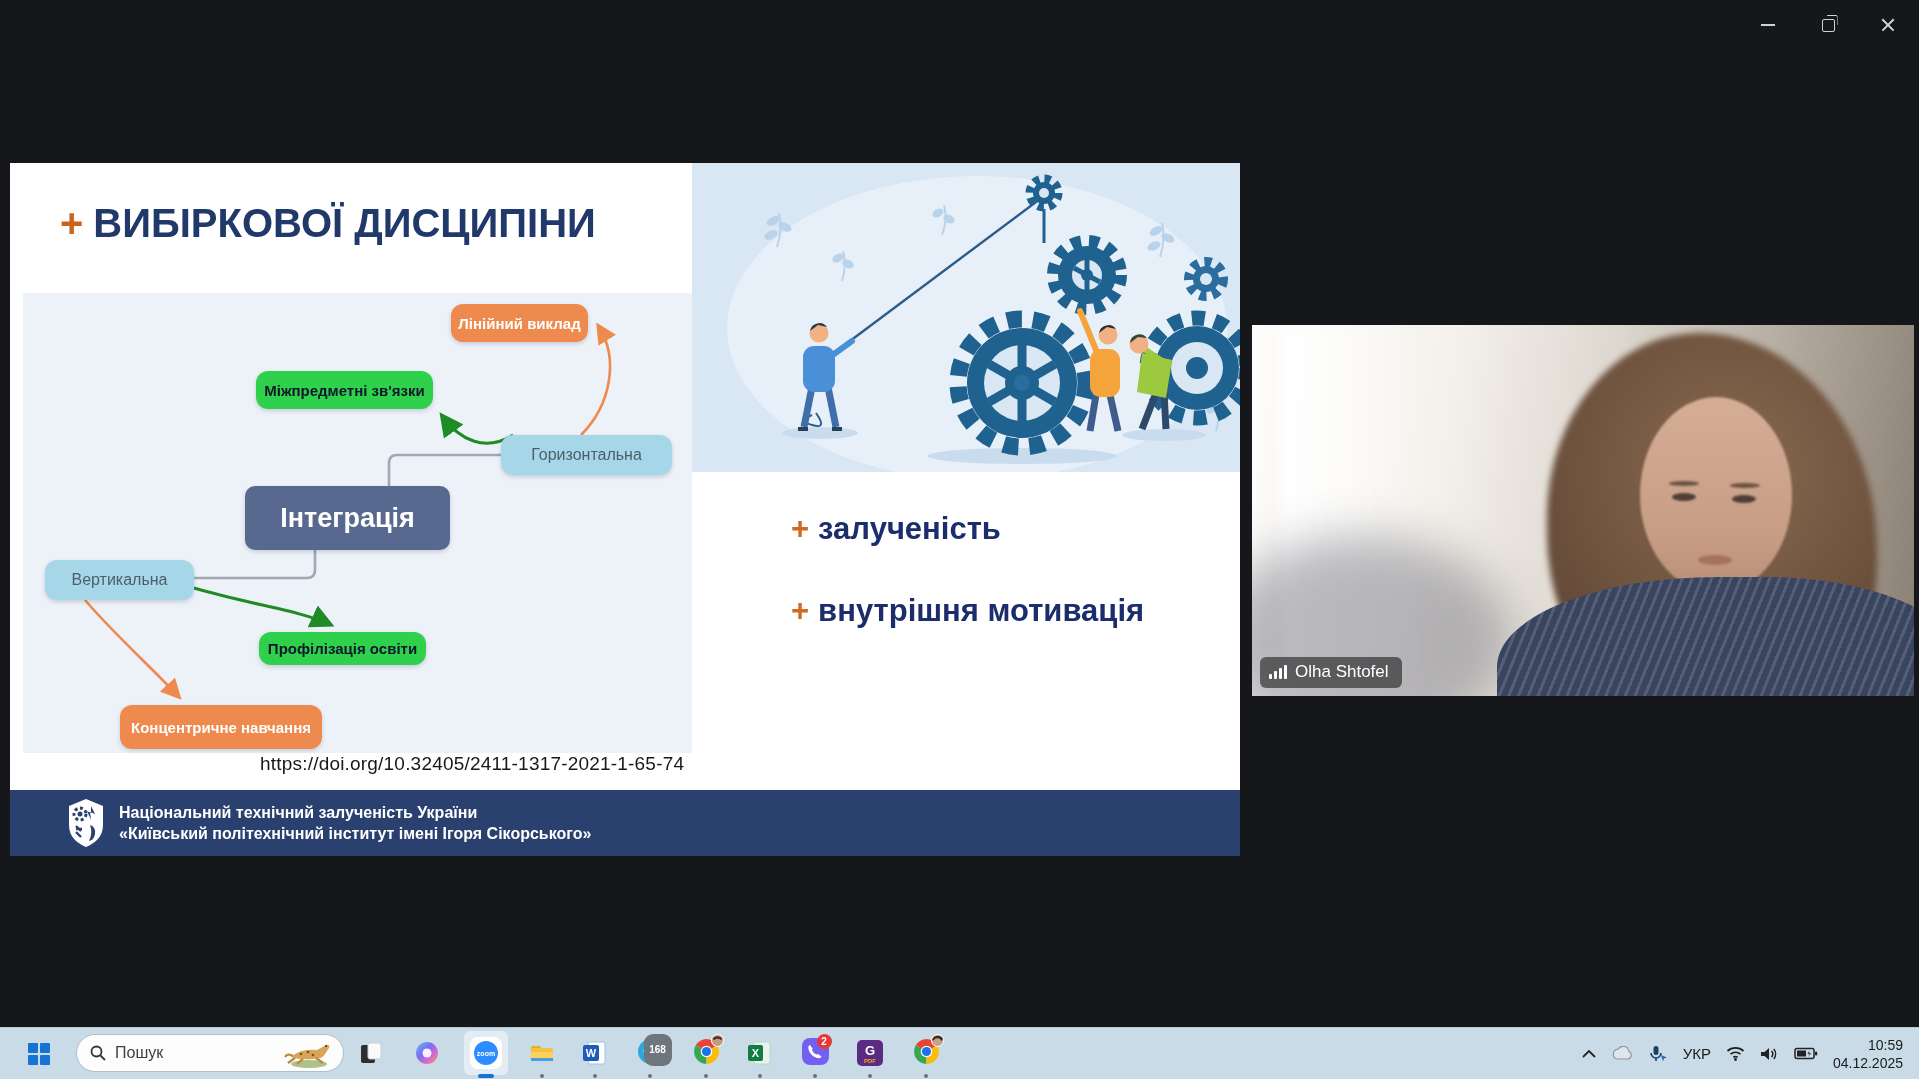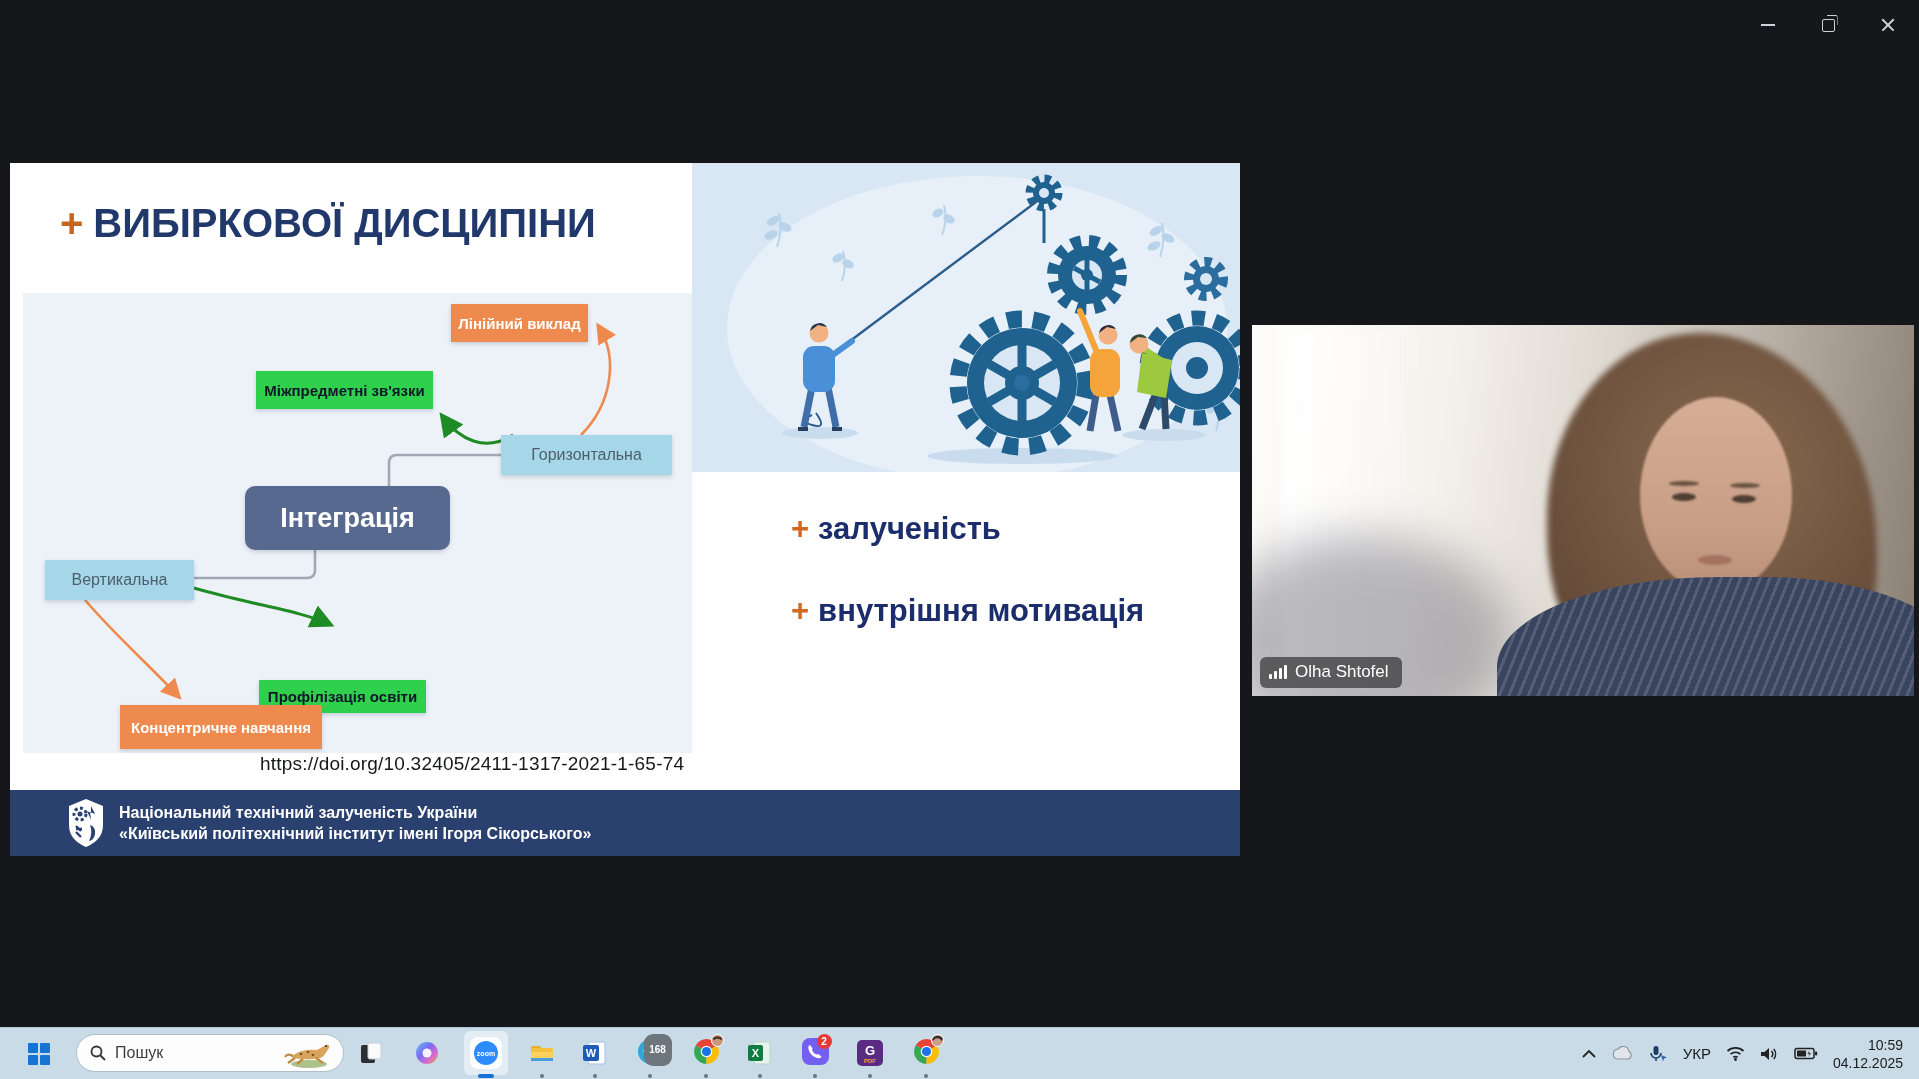--- a/index.html
+++ b/index.html
@@ -15,21 +15,21 @@
   .close-glyph{position:relative;width:14px;height:14px;}
   .close-glyph::before,.close-glyph::after{content:"";position:absolute;left:-1px;top:6px;width:16px;height:1.8px;background:#cfd2d6;}
   .close-glyph::before{transform:rotate(45deg);} .close-glyph::after{transform:rotate(-45deg);}
 
   
   .slide{position:absolute;left:10px;top:163px;width:1230px;height:693px;background:#ffffff;}
   .slide-title{position:absolute;left:50px;top:38px;font-size:40px;font-weight:bold;color:#21386b;white-space:nowrap;}
   .slide-title .plus{color:#c9641f;margin-right:10px;}
   .diagram-panel{position:absolute;left:13px;top:130px;width:669px;height:460px;background:#edf1f8;}
   .connectors{position:absolute;left:0;top:0;}
-  .dnode{position:absolute;display:flex;align-items:center;justify-content:center;border-radius:0;
+  .dnode{position:absolute;display:flex;align-items:center;justify-content:center;border-radius:12px;
          box-shadow:0 2px 4px rgba(30,50,80,.18);white-space:nowrap;}
   .dnode.orange{background:#ef8a4e;color:#fff;font-weight:bold;font-size:15px;}
   .dnode.green{background:#2fd14c;color:#0f172a;font-weight:bold;font-size:15px;}
   .dnode.blue{background:#a6d7e8;color:#4c5f6b;font-size:16px;}
   .dnode.center{background:#57698f;color:#fff;font-weight:bold;font-size:27px;border-radius:10px;}
 
   .illustration{position:absolute;left:682px;top:0;width:548px;height:309px;overflow:hidden;}
 
   .bullet{position:absolute;font-size:31px;font-weight:bold;color:#1b2d6b;white-space:nowrap;}
   .bullet .plus{color:#d2691e;margin-right:9px;}
@@ -236,21 +236,21 @@
         <path d="M490 142 C462 160 436 146 420 124" fill="none" stroke="#1f8b24" stroke-width="3" marker-end="url(#mk-green)"></path>
         <path d="M558 142 C588 112 596 66 576 34" fill="none" stroke="#ef8a4e" stroke-width="2.6" marker-end="url(#mk-orange)"></path>
         <path d="M171 295 C230 312 278 318 306 331" fill="none" stroke="#1f8b24" stroke-width="3" marker-end="url(#mk-green)"></path>
         <path d="M62 307 C92 342 128 374 155 403" fill="none" stroke="#ef8a4e" stroke-width="2.6" marker-end="url(#mk-orange)"></path>
       </svg>
       <div class="dnode orange" style="left:428px;top:11px;width:137px;height:38px;">Лінійний виклад</div>
       <div class="dnode green" style="left:233px;top:78px;width:177px;height:38px;">Міжпредметні зв'язки</div>
       <div class="dnode blue" style="left:478px;top:142px;width:171px;height:40px;">Горизонтальна</div>
       <div class="dnode center" style="left:222px;top:193px;width:205px;height:64px;">Інтеграція</div>
       <div class="dnode blue" style="left:22px;top:267px;width:149px;height:40px;">Вертикальна</div>
-      <div class="dnode green" style="left:236px;top:339px;width:167px;height:33px;margin-top:48px;">Профілізація освіти</div>
+      <div class="dnode green" style="left:236px;top:339px;width:167px;height:33px;">Профілізація освіти</div>
       <div class="dnode orange" style="left:97px;top:412px;width:202px;height:44px;">Концентричне навчання</div>
     </div>
 
     <div class="bullet b1"><span class="plus">+</span><span>залученість</span></div>
     <div class="bullet b2"><span class="plus">+</span><span>внутрішня мотивація</span></div>
 
     <div class="doi">https://doi.org/10.32405/2411-1317-2021-1-65-74</div>
 
     <div class="slide-footer">
       <svg class="footer-logo" width="38" height="50" viewBox="0 0 38 50">

